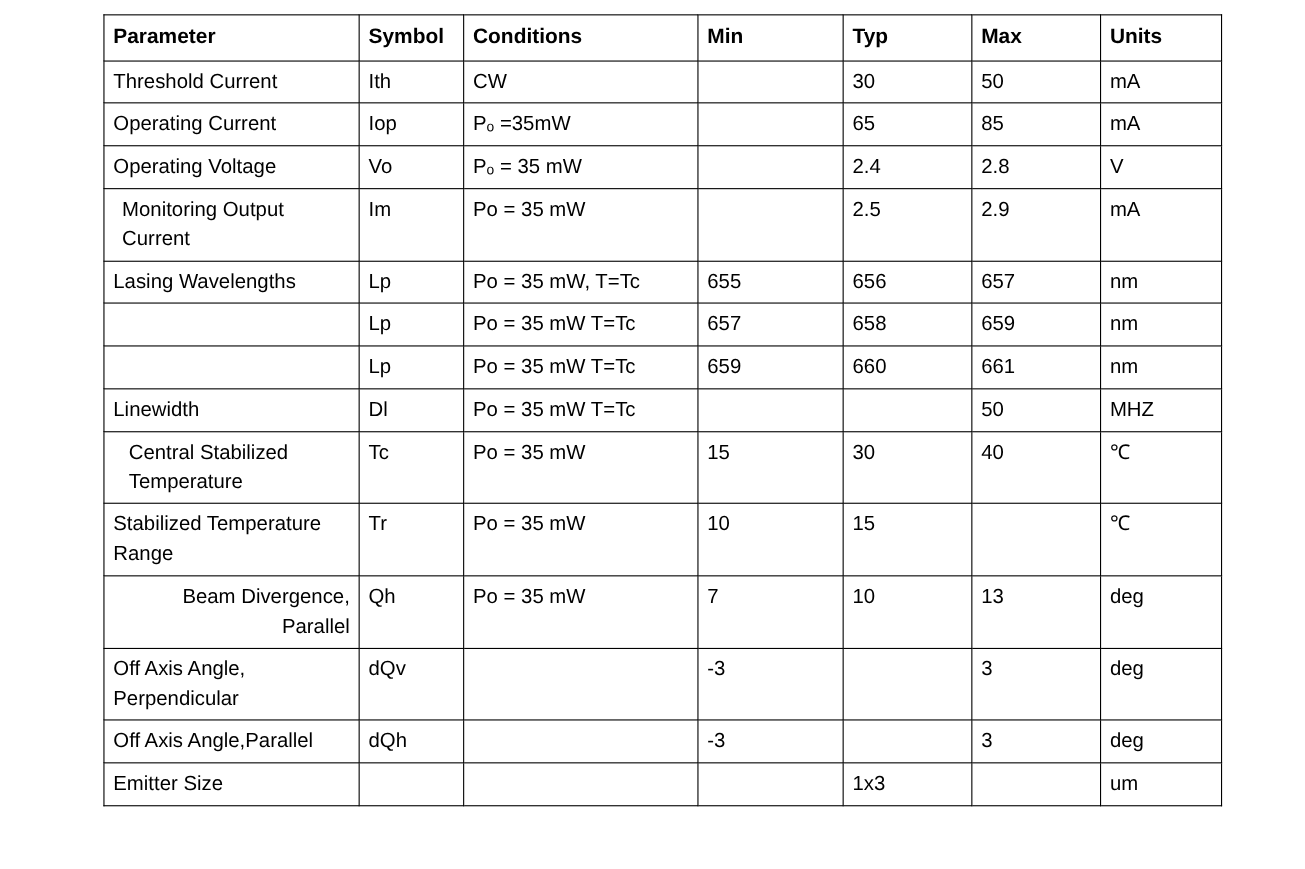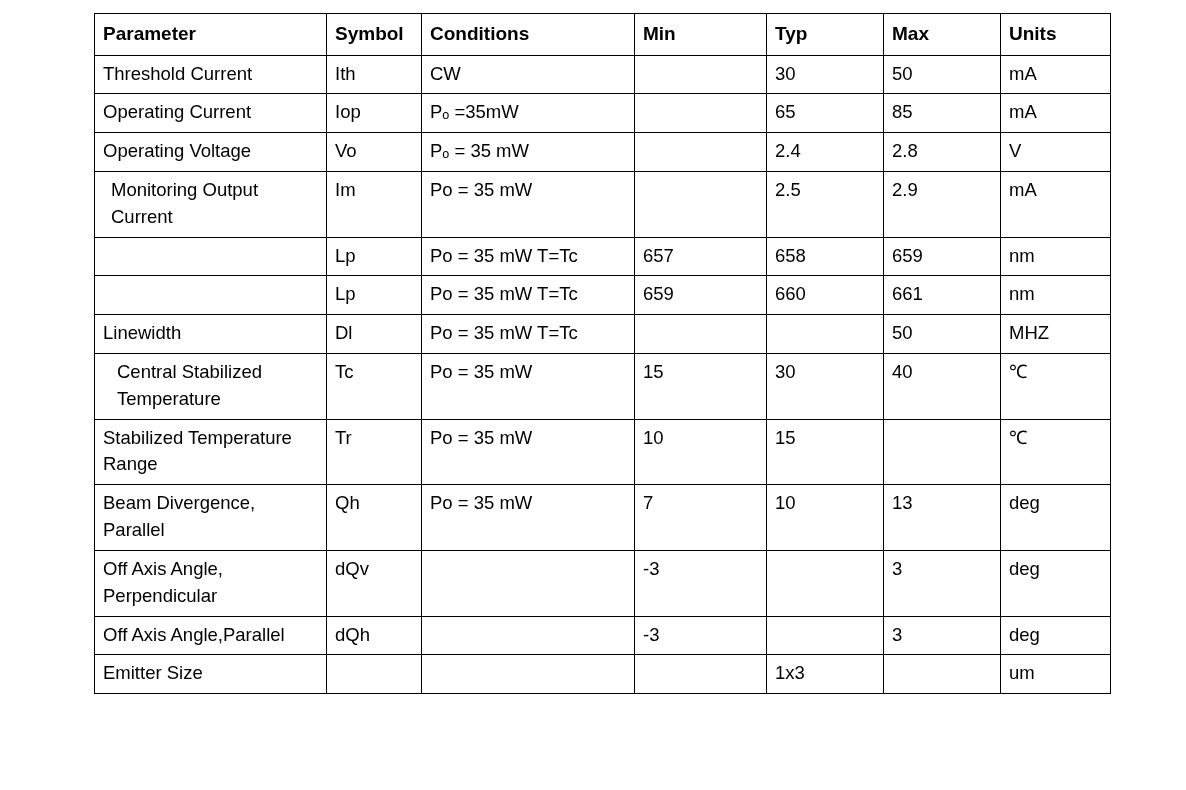--- a/index.html
+++ b/index.html
@@ -116,20 +116,29 @@
         <tr>
           <td style="height: 62px; padding-left: 16px;">Monitoring Output Current</td>
           <td style="height: 62px;">Im</td>
           <td style="height: 62px;">Po = 35 mW</td>
           <td class="ctr" style="height: 62px;"></td>
           <td class="ctr" style="height: 62px;">2.5</td>
           <td class="ctr" style="height: 62px;">2.9</td>
           <td style="height: 62px;">mA</td>
         </tr>
         <tr class="row-std">
+          <td>Lasing Wavelengths</td>
+          <td>Lp</td>
+          <td>Po = 35 mW, T=Tc</td>
+          <td class="ctr">655</td>
+          <td class="ctr">656</td>
+          <td class="ctr">657</td>
+          <td>nm</td>
+        </tr>
+        <tr class="row-std">
           <td></td>
           <td>Lp</td>
           <td>Po = 35 mW T=Tc</td>
           <td class="ctr">657</td>
           <td class="ctr">658</td>
           <td class="ctr">659</td>
           <td>nm</td>
         </tr>
         <tr class="row-std">
           <td></td>
@@ -161,21 +170,21 @@
         <tr>
           <td style="height: 62px;">Stabilized Temperature Range</td>
           <td style="height: 62px;">Tr</td>
           <td style="height: 62px;">Po = 35 mW</td>
           <td class="ctr" style="height: 62px;">10</td>
           <td class="ctr" style="height: 62px;">15</td>
           <td class="ctr" style="height: 62px;"></td>
           <td style="height: 62px;">℃</td>
         </tr>
         <tr>
-          <td style="height: 62px;">Beam Divergence, Parallel</td>
+          <td style="height: 62px; text-align: right;">Beam Divergence, Parallel</td>
           <td style="height: 62px;">Qh</td>
           <td style="height: 62px;">Po = 35 mW</td>
           <td class="ctr" style="height: 62px;">7</td>
           <td class="ctr" style="height: 62px;">10</td>
           <td class="ctr" style="height: 62px;">13</td>
           <td style="height: 62px;">deg</td>
         </tr>
         <tr>
           <td style="height: 62px;">Off Axis Angle, Perpendicular</td>
           <td style="height: 62px;">dQv</td>

